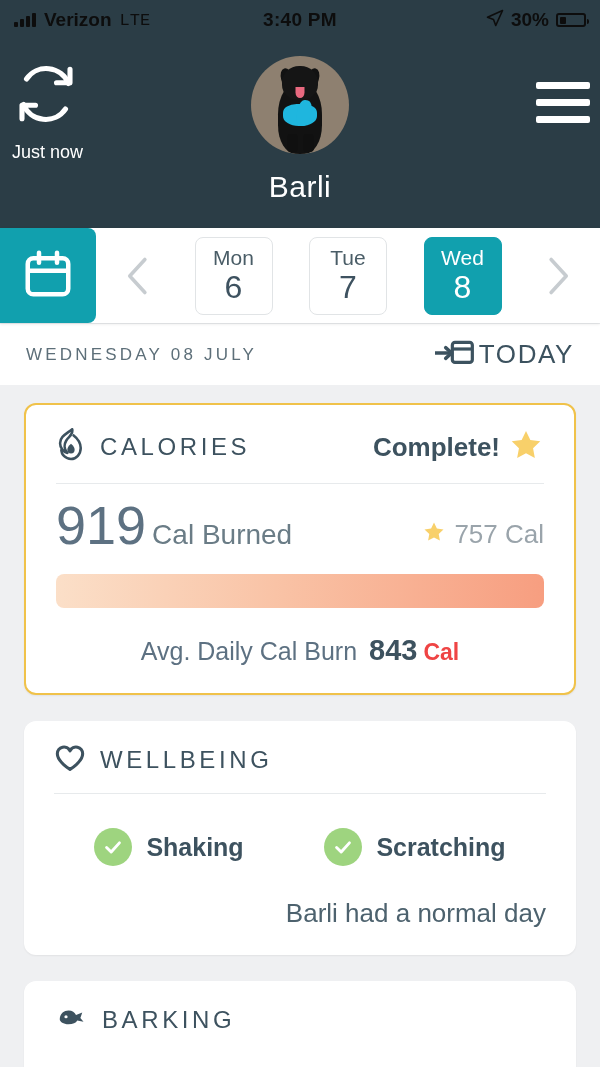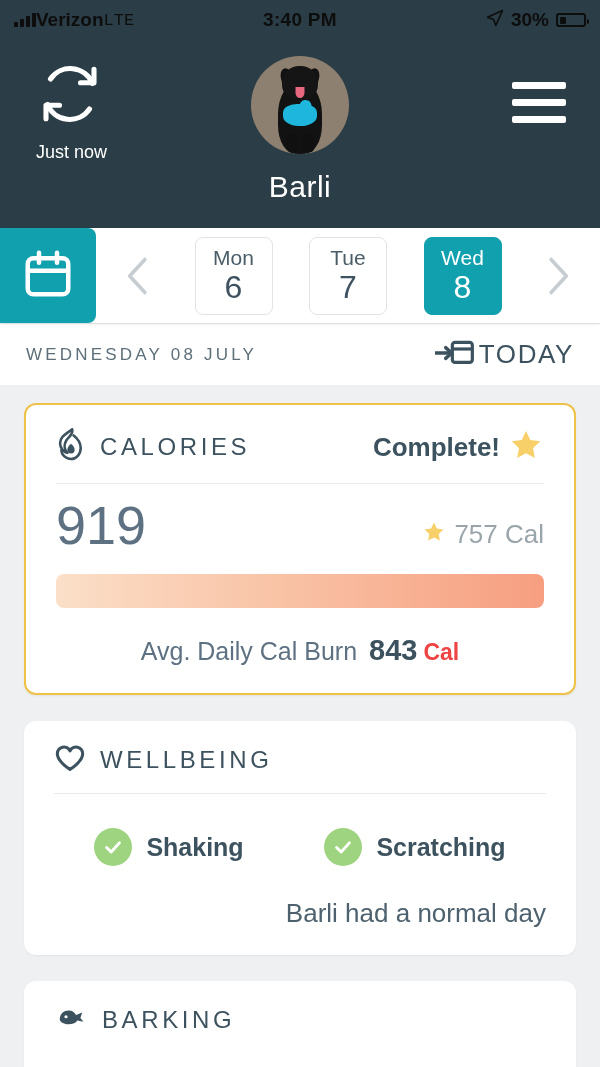--- a/index.html
+++ b/index.html
@@ -11,21 +11,21 @@
     position:relative;
   }
 
   
   .statusbar{
     height:40px; background:#2b3d46; color:#0d0d0d;
     display:flex; align-items:center; padding:0 14px;
     font-size:19px; font-weight:bold;
     font-family:"Liberation Sans", sans-serif;
   }
-  .sb-left{display:flex; align-items:center; flex:1;}
+  .sb-left{display:flex; align-items:center; gap:8px; flex:1;}
   .sb-center{flex:0 0 auto; letter-spacing:.3px;}
   .sb-right{display:flex; align-items:center; gap:7px; flex:1; justify-content:flex-end;}
   .sig{display:flex; align-items:flex-end; gap:2px; height:14px;}
   .sig i{display:block; width:4px; background:#0d0d0d; border-radius:1px;}
   .sig i:nth-child(1){height:5px;}
   .sig i:nth-child(2){height:8px;}
   .sig i:nth-child(3){height:11px;}
   .sig i:nth-child(4){height:14px;}
   .carrier{font-size:19px; font-weight:bold;}
   .lte{font-size:17px; font-weight:normal;font-family:Liberation Mono, monospace;}
@@ -36,21 +36,21 @@
   .batt::after{
     content:""; position:absolute; right:-5px; top:4px;
     width:2.5px; height:5px; background:#0d0d0d; border-radius:0 2px 2px 0;
   }
   .batt span{display:block; height:100%; background:#0d0d0d; border-radius:1px;}
   .pct{font-size:19px; font-weight:bold;}
 
   
   .header{
     height:188px; background:#2b3d46; position:relative;
-    display:flex; align-items:flex-start; padding:18px 34px 0;
+    display:flex; align-items:flex-start; padding:18px 10px 0;
   }
   .sync{ width:120px; display:flex; flex-direction:column; align-items:flex-start; }
   .sync svg{display:block;}
   .sync-label{
     color:#ffffff; font-size:18px; margin-top:12px; margin-left:2px;
     font-family:"Liberation Sans", sans-serif; font-weight:300;
   }
   .pet{
     position:absolute; left:0; right:0; top:16px;
     display:flex; flex-direction:column; align-items:center; pointer-events:none;
@@ -359,20 +359,21 @@
             </svg>
         </span>
       </div>
     </div>
 
     <div class="divider"></div>
 
     <div class="cal-row">
       <div class="cal-main">
         <span class="cal-big">919</span>
+        <span class="cal-unit">Cal Burned</span>
       </div>
       <div class="goal">
         <span>
           <svg width="24" height="24" viewBox="0 0 24 24">
               <path d="M12 2.6l2.9 6 6.6.9-4.8 4.6 1.2 6.5L12 17.5 6.1 20.6l1.2-6.5L2.5 9.5l6.6-.9z" fill="#f8d06a"></path>
             </svg>
         </span>
         <span class="gtext">757 Cal</span>
       </div>
     </div>

